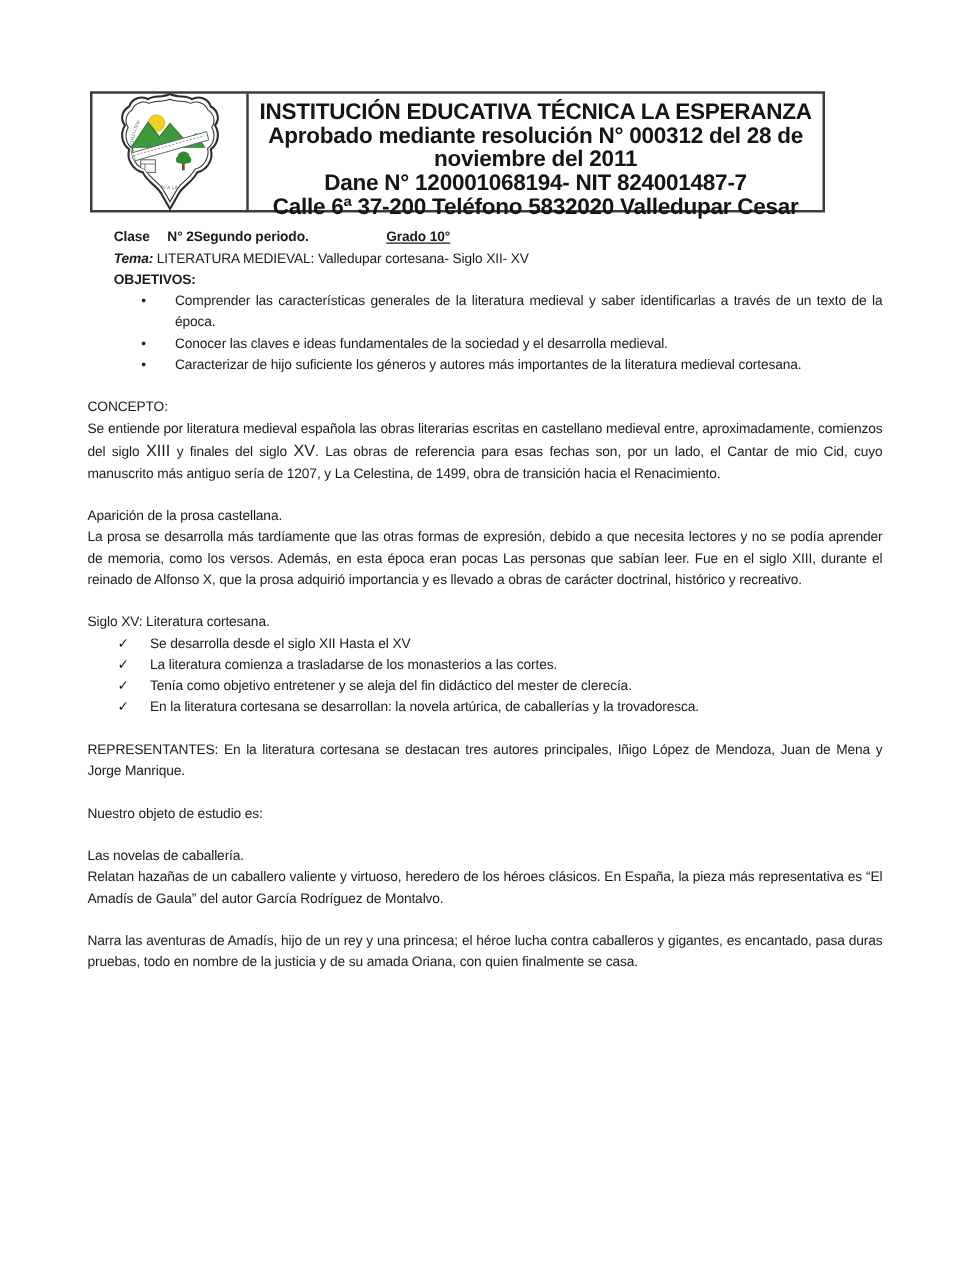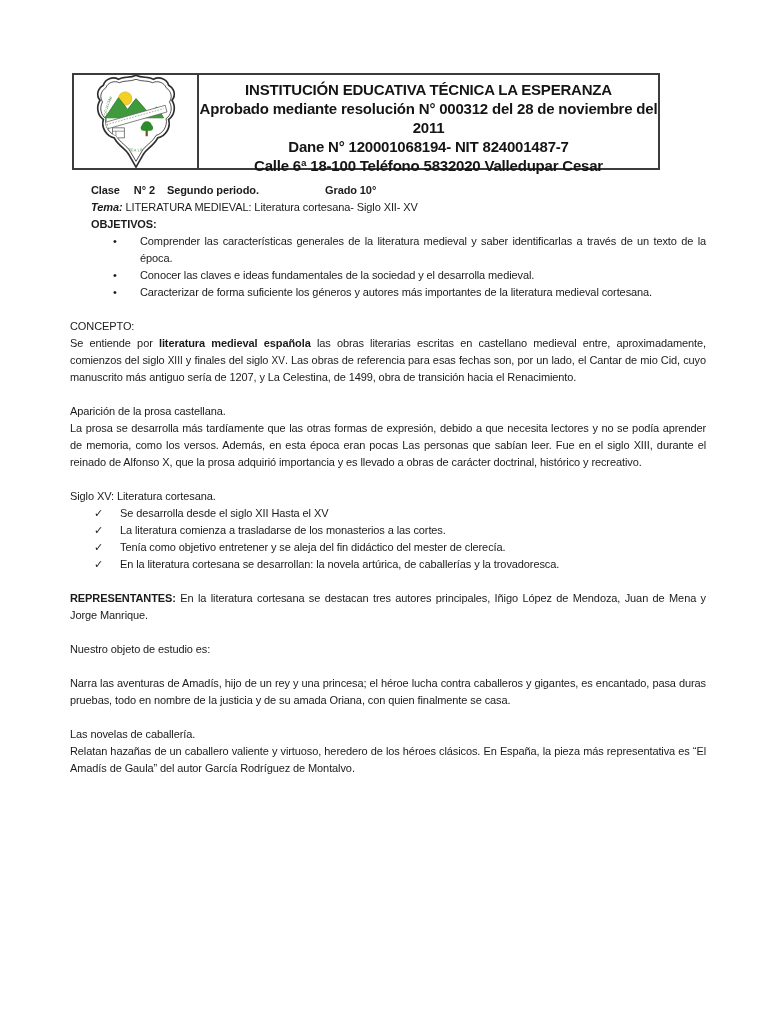--- a/index.html
+++ b/index.html
@@ -10,47 +10,47 @@
   
   .header-table{
     position:absolute;left:72px;top:73px;width:584px;height:93px;
     border:2px solid #3c3c3c;display:flex;background:#fff;
   }
   .logo-cell{
     width:123px;border-right:2px solid #3c3c3c;display:flex;
     align-items:center;justify-content:center;
   }
   .head-text-cell{
-    flex:1;text-align:center;font-weight:700;font-size:15px;
+    flex:1;text-align:center;font-weight:700;font-size:18px;
     line-height:19px;padding-top:5px;letter-spacing:-0.2px;color:#151515;
   }
   
   .content{
     position:absolute;left:70px;top:182px;width:636px;
     font-size:11px;line-height:17px;letter-spacing:-0.1px;color:#1b1b1b;
   }
   .meta-block{margin-left:21px;}
   .clase-line{position:relative;font-weight:700;}
   .clase-num{margin-left:14px;}
-  .clase-period{margin-left:12px;}
-  .grado{position:absolute;left:234px;top:0;}
+  .clase-period{}
+  .grado{position:absolute;left:218px;top:0;text-decoration:underline;}
   .tema-label{font-weight:700;font-style:italic;}
   .objetivos-label{font-weight:700;}
   ul.bullets{list-style:none;margin:0;padding:0;}
   ul.bullets li{position:relative;padding-left:49px;text-align:justify;}
   ul.bullets li .bullet{position:absolute;left:22px;top:0;}
   .section{margin-top:17px;}
   .section-heading{font-weight:400;}
   p.body-par{margin:0;text-align:justify;}
   ul.checks{list-style:none;margin:0;padding:0;margin-left:21px;}
   ul.checks li{position:relative;padding-left:29px;}
   ul.checks li .check{position:absolute;left:3px;top:0;font-size:11px;}
-  .b{font-weight:700;}
+  .b{font-weight:400;}
   .i{}
-  .sc{font-size:10px;letter-spacing:0;}
+  .sc{font-size:13px;letter-spacing:0;}
   
   .crest{width:92px;height:104px;display:block;}
 </style>
 </head>
 <body>
 
 <div class="page">
 
   <div class="header-table">
     <div class="logo-cell">
@@ -85,39 +85,39 @@
           <text font-size="4.6" fill="#3a7a3a" letter-spacing="0.4" font-family="Liberation Sans, sans-serif">
             <textPath href="#ringPath">INSTITUCION EDUCATIVA TECNICA LA ESPERANZA</textPath>
           </text>
         </g>
       </svg>
     </div>
     <div class="head-text-cell">
       <div>INSTITUCIÓN EDUCATIVA TÉCNICA LA ESPERANZA</div>
       <div>Aprobado mediante resolución N° 000312 del 28 de noviembre del 2011</div>
       <div>Dane N° 120001068194- NIT 824001487-7</div>
-      <div>Calle 6ª 18-100 Teléfono 5832020 Valledupar Cesar</div>
+      <div>Calle 6ª 37-200 Teléfono 5832020 Valledupar Cesar</div>
     </div>
   </div>
 
   <div class="content">
 
     <div class="meta-block">
       <div class="clase-line">
         <span>Clase</span><span class="clase-num">N° 2</span><span class="clase-period">Segundo periodo.</span>
         <span class="grado">Grado 10°</span>
       </div>
       <div>
-        <span class="tema-label">Tema:</span><span> LITERATURA MEDIEVAL: Literatura cortesana- Siglo XII- XV</span>
+        <span class="tema-label">Tema:</span><span> LITERATURA MEDIEVAL: Valledupar cortesana- Siglo XII- XV</span>
       </div>
       <div class="objetivos-label">OBJETIVOS:</div>
       <ul class="bullets">
         <li><span class="bullet">•</span><span>Comprender las características generales de la literatura medieval y saber identificarlas a través de un texto de la época.</span></li>
         <li><span class="bullet">•</span><span>Conocer las claves e ideas fundamentales de la sociedad y el desarrolla medieval.</span></li>
-        <li><span class="bullet">•</span><span>Caracterizar de forma suficiente los géneros y autores más importantes de la literatura medieval cortesana.</span></li>
+        <li><span class="bullet">•</span><span>Caracterizar de hijo suficiente los géneros y autores más importantes de la literatura medieval cortesana.</span></li>
       </ul>
     </div>
 
     <div class="section">
       <div class="section-heading">CONCEPTO:</div>
       <p class="body-par"><span>Se entiende por </span><span class="b">literatura medieval española</span><span> las obras literarias escritas en castellano medieval entre, aproximadamente, comienzos del siglo </span><span class="sc">XIII</span><span> y finales del siglo </span><span class="sc">XV</span><span>. Las obras de referencia para esas fechas son, por un lado, el </span><span class="i">Cantar de mio Cid</span><span>, cuyo manuscrito más antiguo sería de 1207, y </span><span class="i">La Celestina</span><span>, de 1499, obra de transición hacia el Renacimiento.</span></p>
     </div>
 
     <div class="section">
       <div class="section-heading">Aparición de la prosa castellana.</div>
@@ -136,22 +136,22 @@
 
     <div class="section">
       <p class="body-par"><span class="b">REPRESENTANTES:</span><span> En la literatura cortesana se destacan tres autores principales, Iñigo López de Mendoza, Juan de Mena y Jorge Manrique.</span></p>
     </div>
 
     <div class="section">
       <p class="body-par">Nuestro objeto de estudio es:</p>
     </div>
 
     <div class="section">
-      <p class="body-par">Narra las aventuras de Amadís, hijo de un rey y una princesa; el héroe lucha contra caballeros y gigantes, es encantado, pasa duras pruebas, todo en nombre de la justicia y de su amada Oriana, con quien finalmente se casa.</p>
+      <div class="section-heading">Las novelas de caballería.</div>
+      <p class="body-par">Relatan hazañas de un caballero valiente y virtuoso, heredero de los héroes clásicos. En España, la pieza más representativa es “El Amadís de Gaula” del autor García Rodríguez de Montalvo.</p>
     </div>
 
     <div class="section">
-      <div class="section-heading">Las novelas de caballería.</div>
-      <p class="body-par">Relatan hazañas de un caballero valiente y virtuoso, heredero de los héroes clásicos. En España, la pieza más representativa es “El Amadís de Gaula” del autor García Rodríguez de Montalvo.</p>
+      <p class="body-par">Narra las aventuras de Amadís, hijo de un rey y una princesa; el héroe lucha contra caballeros y gigantes, es encantado, pasa duras pruebas, todo en nombre de la justicia y de su amada Oriana, con quien finalmente se casa.</p>
     </div>
 
   </div>
 </div>
 
 </body></html>

